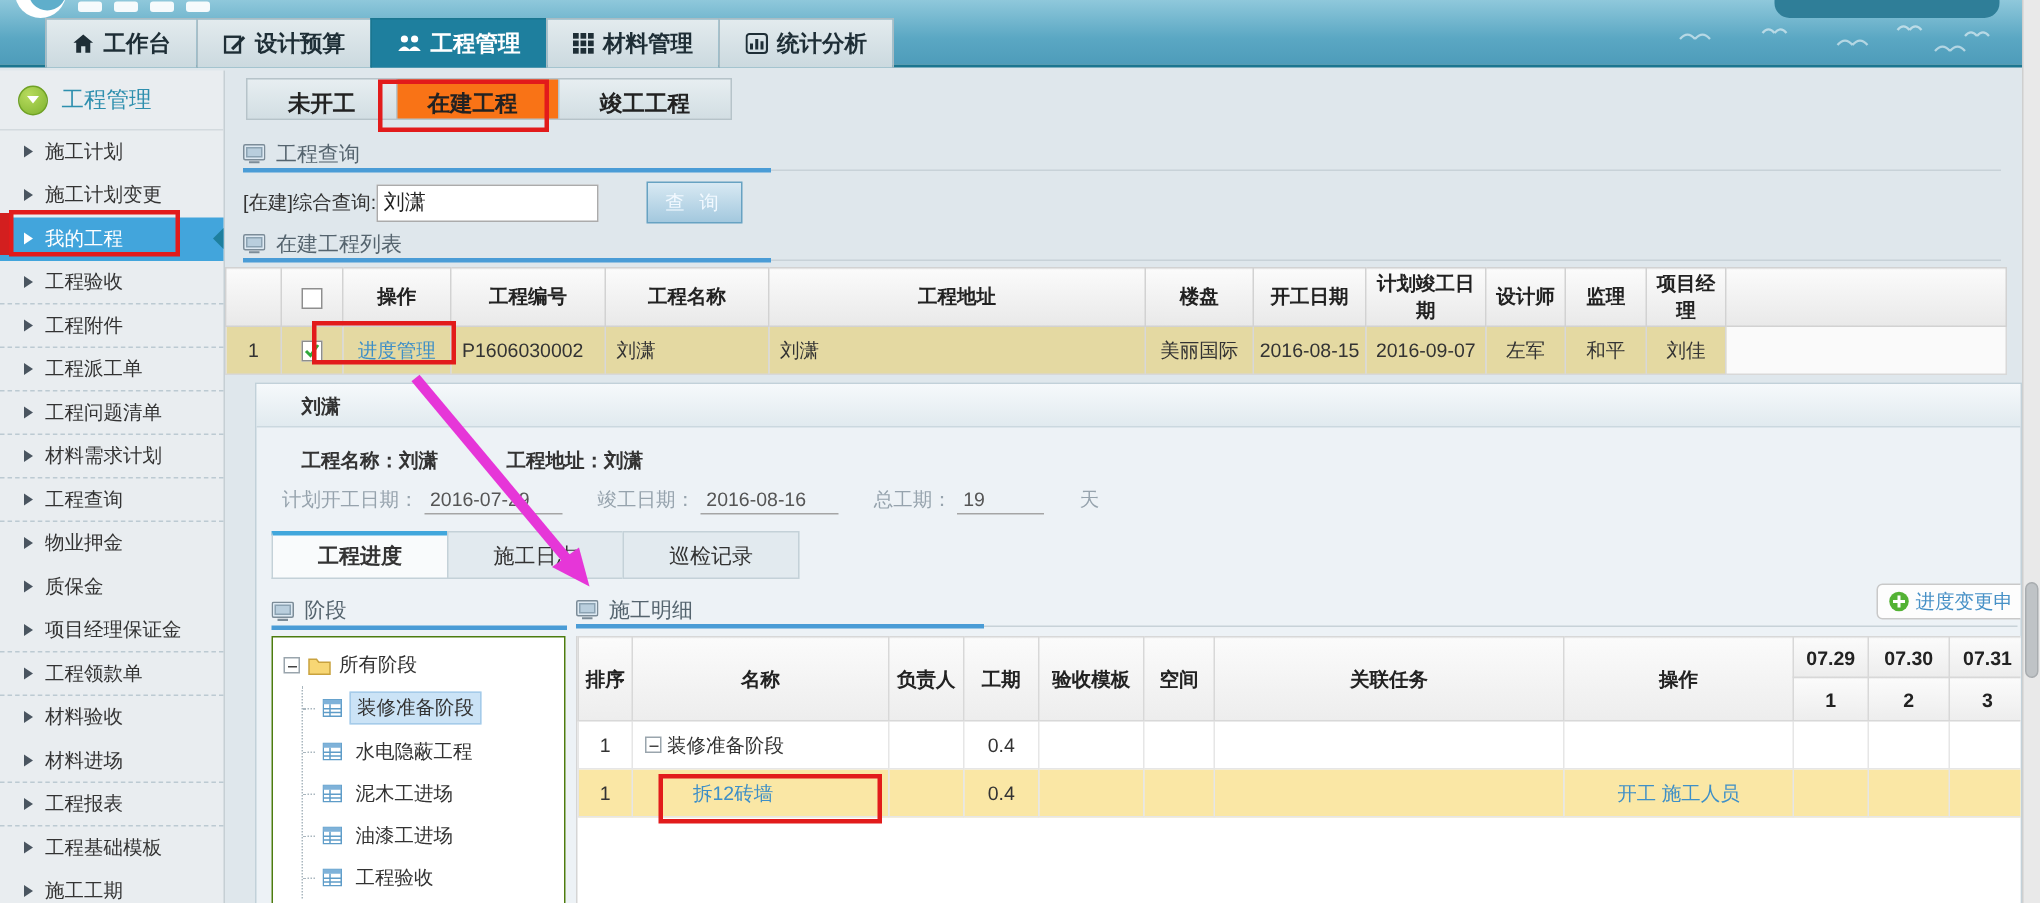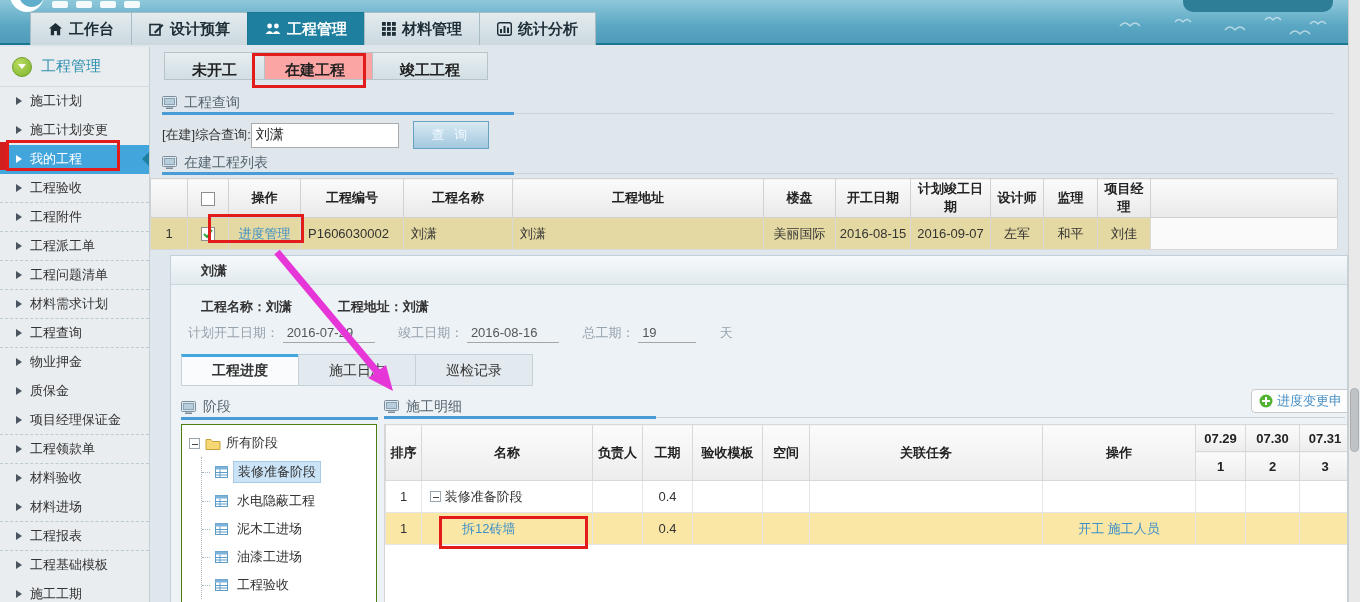--- a/index.html
+++ b/index.html
@@ -48,32 +48,32 @@
                border-top:7px solid transparent; border-bottom:7px solid transparent;
                border-right:7px solid #1E7F9E; }
 
   
   .main { position:absolute; left:150px; top:47px; width:1198px; height:555px; }
   .main-tabs { position:absolute; left:14px; top:5px; display:flex; }
   .main-tab { height:28px; line-height:34px; padding:0 27px; font-size:15px; font-weight:bold;
               color:#222; background:linear-gradient(#E7EEF1,#D2DEE3);
               border:1px solid #B6C3C9; border-right:none; cursor:pointer; }
   .main-tab:last-child { border-right:1px solid #B6C3C9; }
-  .main-tab.active { background:#fca5a5;padding-left:20px; }
+  .main-tab.active { background:#f97316;padding-left:20px; }
   .sec-hd { position:absolute; left:12px; right:14px; height:22px;
             border-bottom:1px solid #C8D2D8; font-size:14px; color:#55646E;
             display:flex; gap:7px; align-items:center; }
   .sec-hd::after { content:''; position:absolute; left:0; bottom:-2px; width:352px;
             height:3px; background:#4A9CD6; }
   .search-row { position:absolute; left:12px; top:73px; height:30px; display:flex;
                 align-items:center; font-size:13px; color:#333; }
   .search-row input { width:148px; height:25px; border:1px solid #ABABAB; font-size:14px;
                 padding:0 4px; color:#222; background:#FFF;
                 font-family:"Liberation Sans","DejaVu Sans",sans-serif; }
-  .btn-query { margin-left:14px; width:76px; height:28px; cursor:pointer;
+  .btn-query { margin-left:32px; width:64px; height:28px; cursor:pointer;
                background:linear-gradient(#D8E9F3,#A3C8DE); border:1px solid #67A2C2;
                color:#F2F9FF; font-size:13px; letter-spacing:3px;
                font-family:Liberation Sans, sans-serif; }
 
   table { border-collapse:collapse; table-layout:fixed; }
   .list-table { position:absolute; left:0; top:131px; width:1187px; font-size:13px; background:#FFF; }
   .list-table th { height:32px; background:linear-gradient(#FBFBFB,#E9E9E9);
                    border:1px solid #D2D2D2; font-weight:bold; color:#222; }
   .list-table td { height:32px; border:1px solid #D8D8D8; text-align:center; color:#333; }
   .list-table tr.hl td { background:#E4D9A2; }

